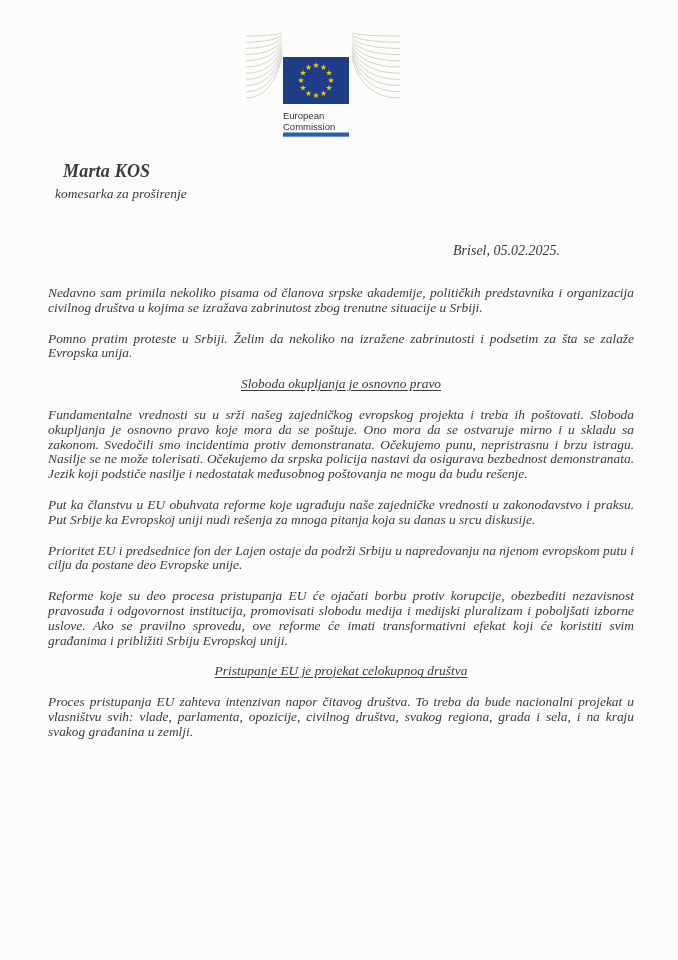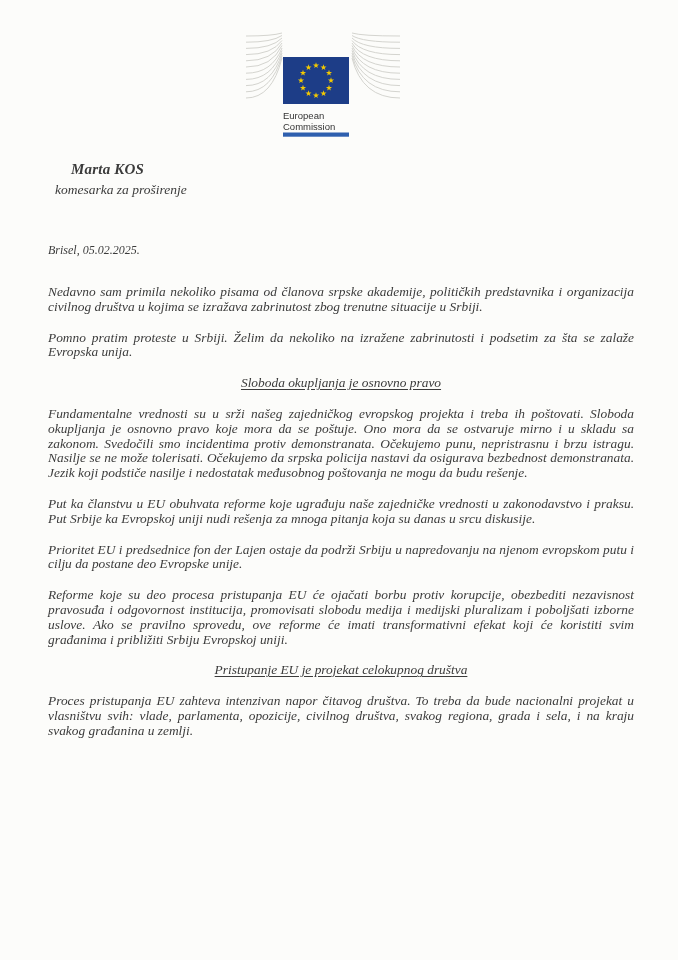--- a/index.html
+++ b/index.html
@@ -19,35 +19,36 @@
     fill: #333333;
   }
   .sender {
     position: absolute;
     left: 55px;
     top: 161px;
     font-style: italic;
   }
   .sender-name {
     font-weight: bold;
-    font-size: 15px;
-    margin-left: 16px;
+    font-size: 18px;
+    margin-left: 8px;
     letter-spacing: 0.2px;
   }
   .sender-title { font-size: 13.5px; margin-top: 4px; }
   .content {
     position: absolute;
     left: 48px;
     top: 243px;
     width: 586px;
   }
   .dateline {
+    text-align: right;
     padding-right: 74px;
     font-style: italic;
-    font-size: 12px;
+    font-size: 14px;
     margin: 0 0 27px 0;
   }
   .para {
     font-style: italic;
     font-size: 13.4px;
     line-height: 14.8px;
     text-align: justify;
     margin: 16px 0 16px 0;
   }
   .head {

